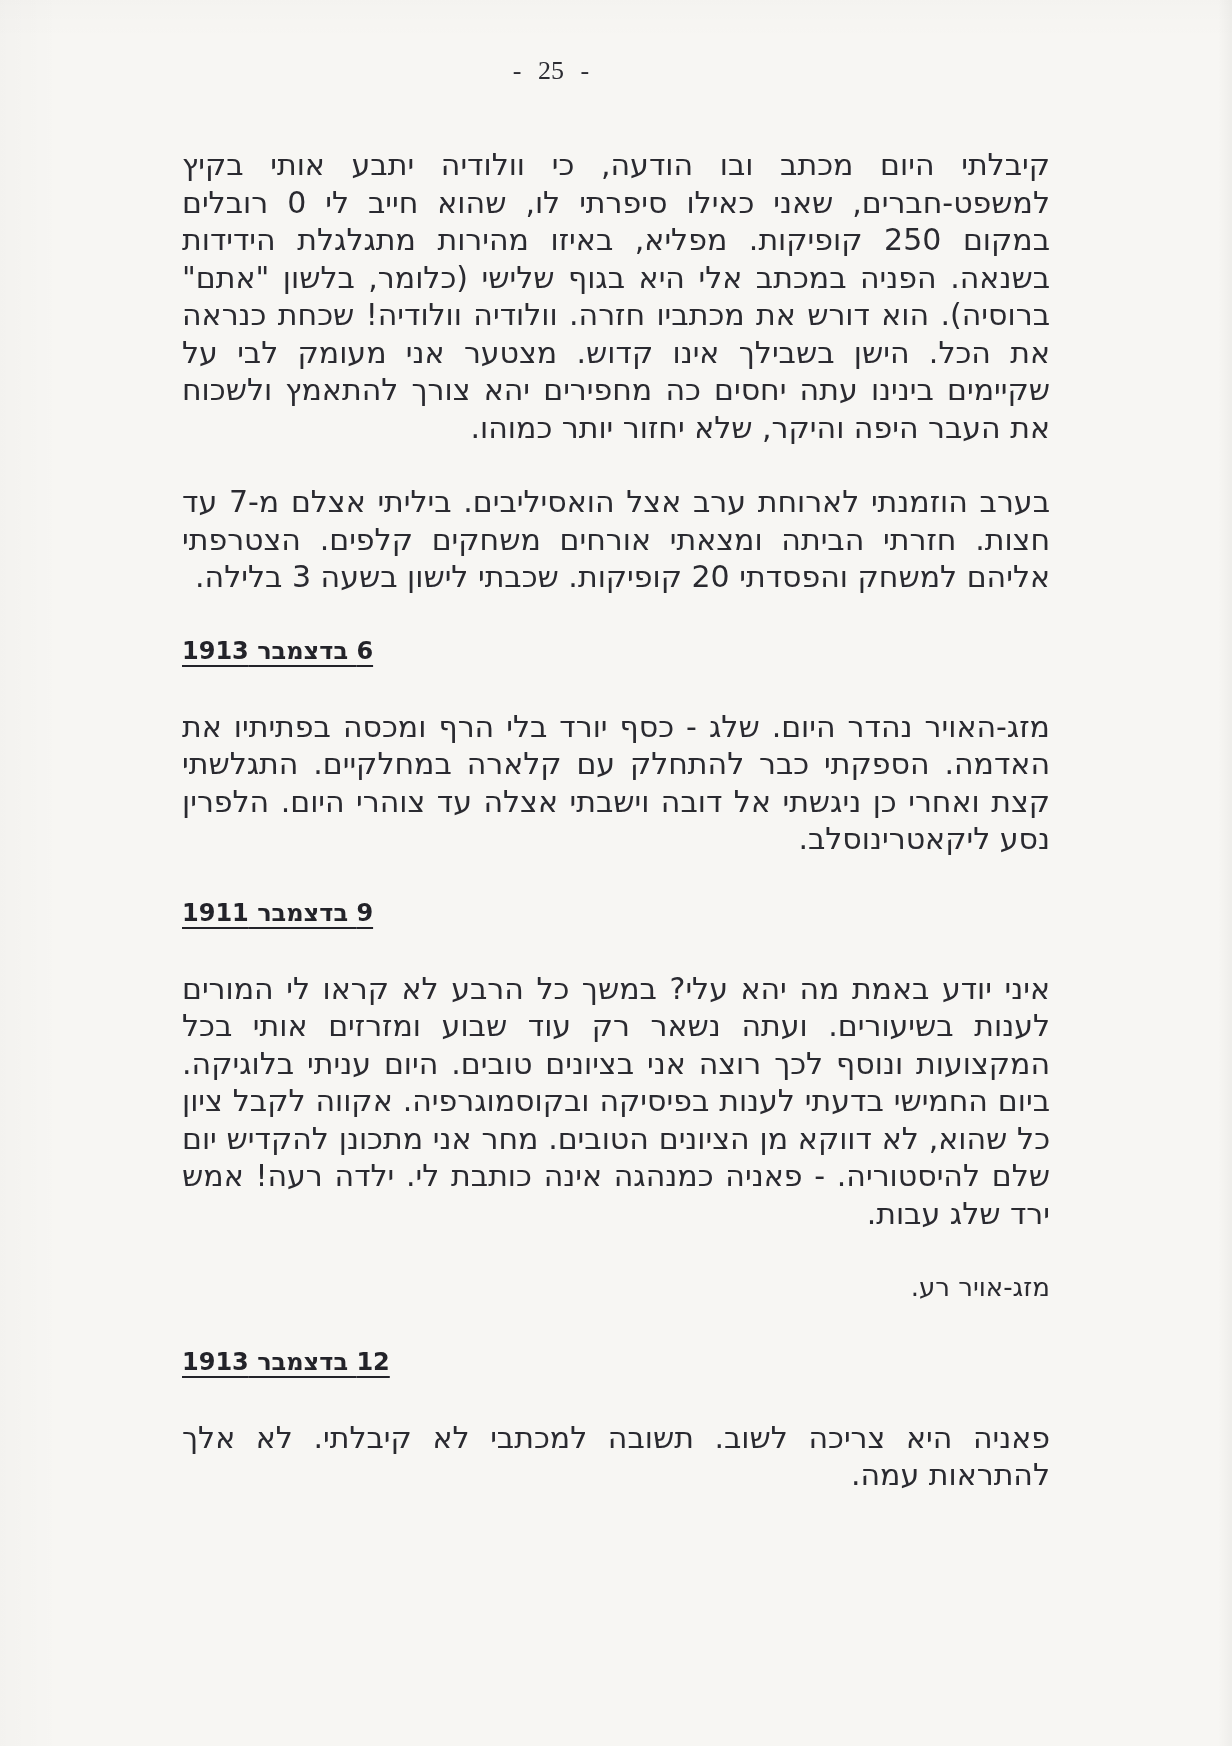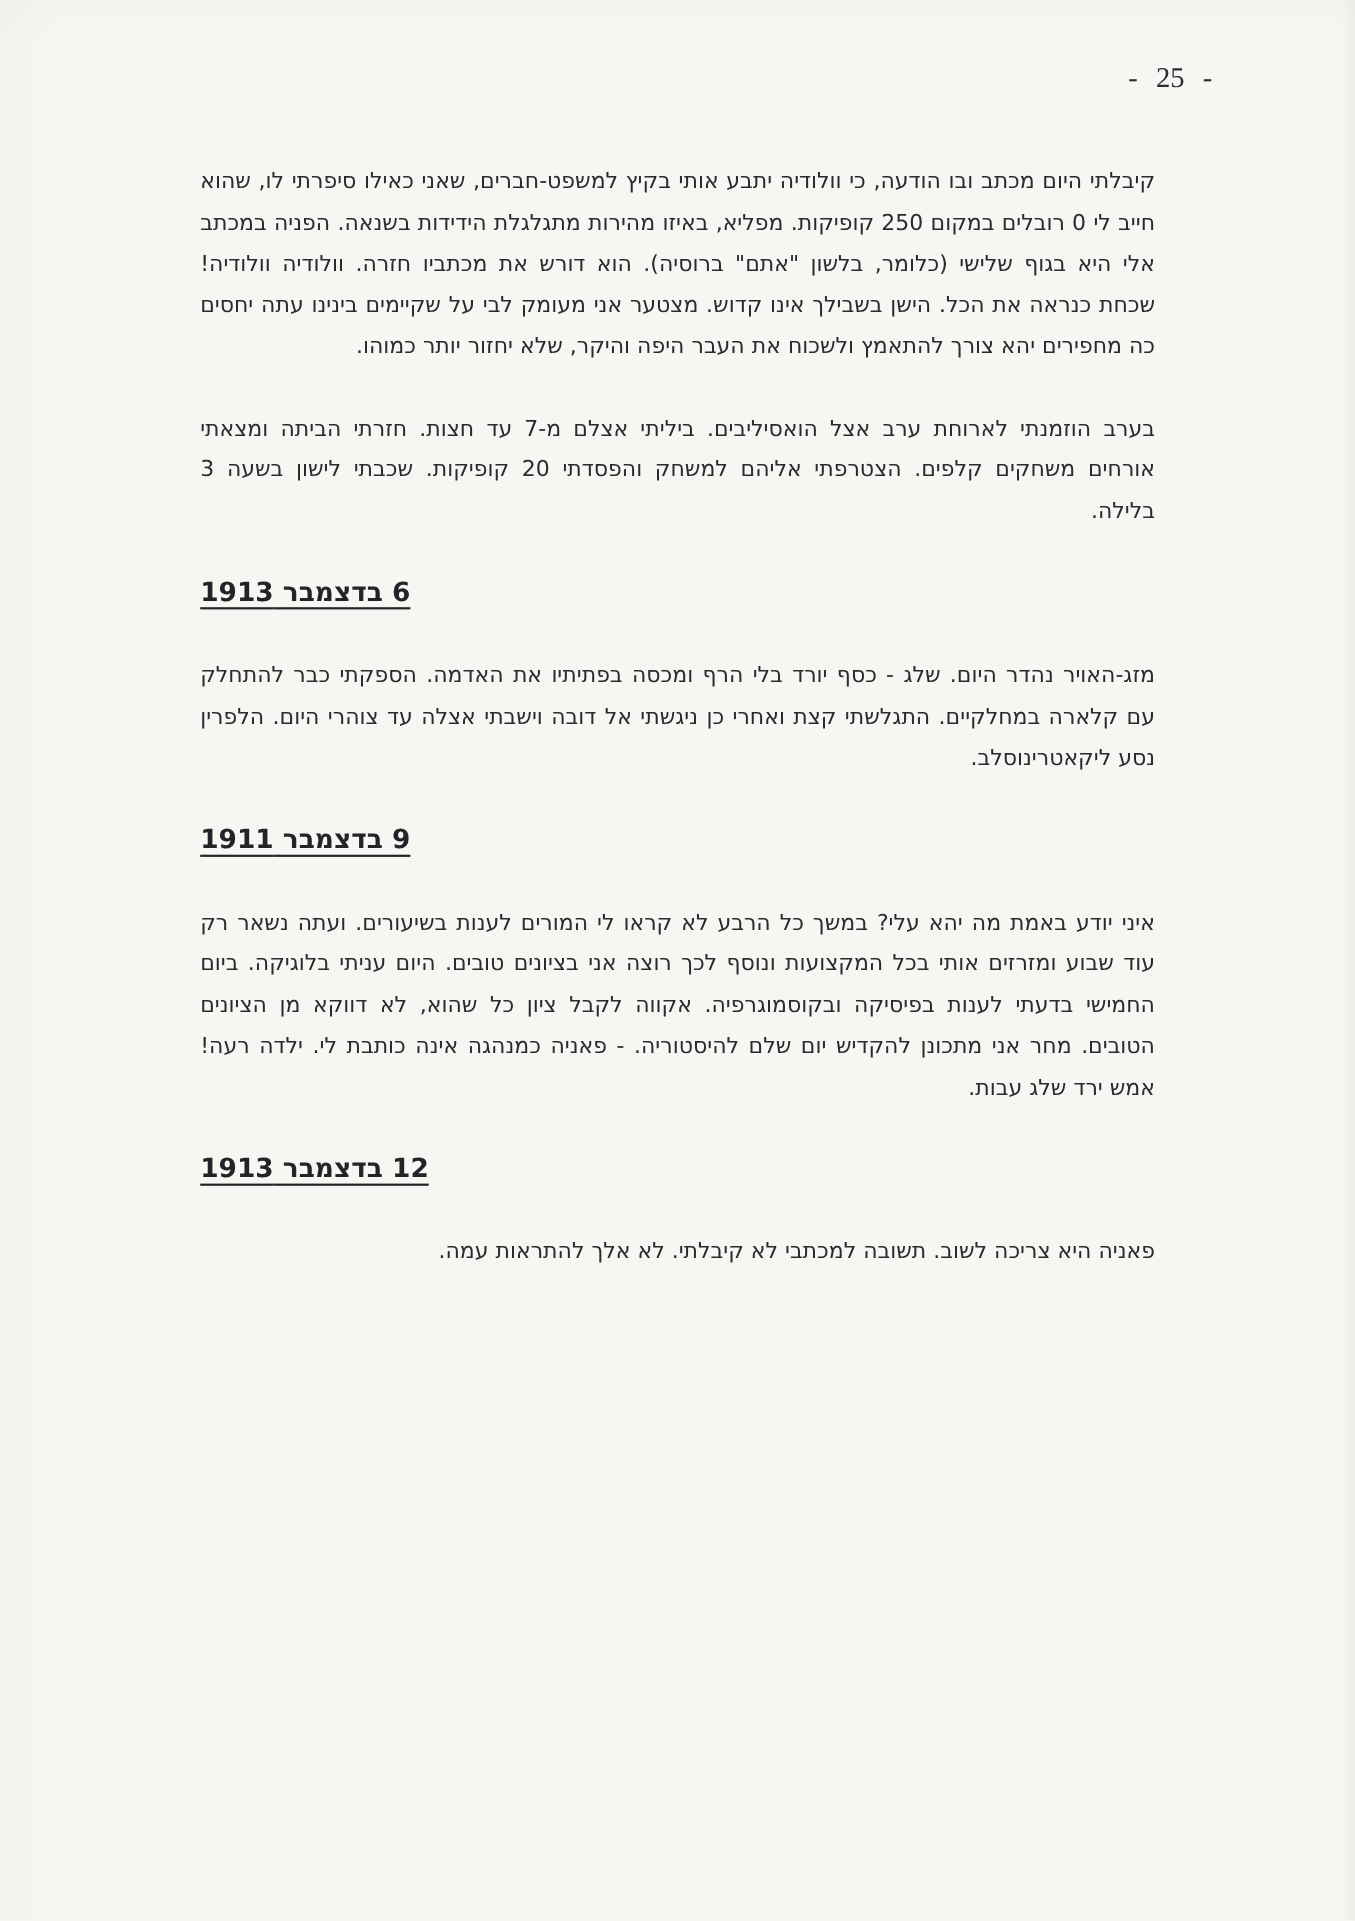--- a/index.html
+++ b/index.html
@@ -22,37 +22,37 @@
       linear-gradient(to right, rgba(0,0,0,0.015), rgba(0,0,0,0) 60px),
       linear-gradient(to left, rgba(0,0,0,0.035), rgba(0,0,0,0) 14px),
       linear-gradient(to bottom, rgba(0,0,0,0.012), rgba(0,0,0,0) 40px),
       #f7f6f3;
   }
   .page-number {
     position: absolute;
     top: 56px;
     left: 0;
     right: 130px;
-    text-align: right;
+    text-align: center;
     font-family: "Liberation Serif", "DejaVu Serif", serif;
     font-size: 26px;
     color: #2c2c32;
     word-spacing: 10px;
   }
   .text-column {
     position: absolute;
     top: 146px;
     right: 182px;
     width: 868px;
     direction: rtl;
     color: #2a2a30;
   }
   .para {
     margin: 0 0 37px 0;
-    font-size: 20px;
+    font-size: 30px;
     line-height: 37.5px;
     text-align: justify;
     text-align-last: right;
   }
   .date-heading {
     margin: 0 0 38px 0;
     font-size: 24px;
     line-height: 37px;
     font-weight: bold;
     text-align: left;
@@ -81,17 +81,18 @@
   <p class="para">בערב הוזמנתי לארוחת ערב אצל הואסיליבים. ביליתי אצלם מ-7 עד חצות. חזרתי הביתה ומצאתי אורחים משחקים קלפים. הצטרפתי אליהם למשחק והפסדתי 20 קופיקות. שכבתי לישון בשעה 3 בלילה.</p>
 
   <h2 class="date-heading">6 בדצמבר 1913</h2>
 
   <p class="para">מזג-האויר נהדר היום. שלג - כסף יורד בלי הרף ומכסה בפתיתיו את האדמה. הספקתי כבר להתחלק עם קלארה במחלקיים. התגלשתי קצת ואחרי כן ניגשתי אל דובה וישבתי אצלה עד צוהרי היום. הלפרין נסע ליקאטרינוסלב.</p>
 
   <h2 class="date-heading">9 בדצמבר 1911</h2>
 
   <p class="para">איני יודע באמת מה יהא עלי? במשך כל הרבע לא קראו לי המורים לענות בשיעורים. ועתה נשאר רק עוד שבוע ומזרזים אותי בכל המקצועות ונוסף לכך רוצה אני בציונים טובים. היום עניתי בלוגיקה. ביום החמישי בדעתי לענות בפיסיקה ובקוסמוגרפיה. אקווה לקבל ציון כל שהוא, לא דווקא מן הציונים הטובים. מחר אני מתכונן להקדיש יום שלם להיסטוריה. - פאניה כמנהגה אינה כותבת לי. ילדה רעה! אמש ירד שלג עבות.</p>
 
+  <p class="note">מזג-אויר רע.</p>
 
   <h2 class="date-heading">12 בדצמבר 1913</h2>
 
   <p class="para">פאניה היא צריכה לשוב. תשובה למכתבי לא קיבלתי. לא אלך להתראות עמה.</p>
 </main>
 
 </body></html>

